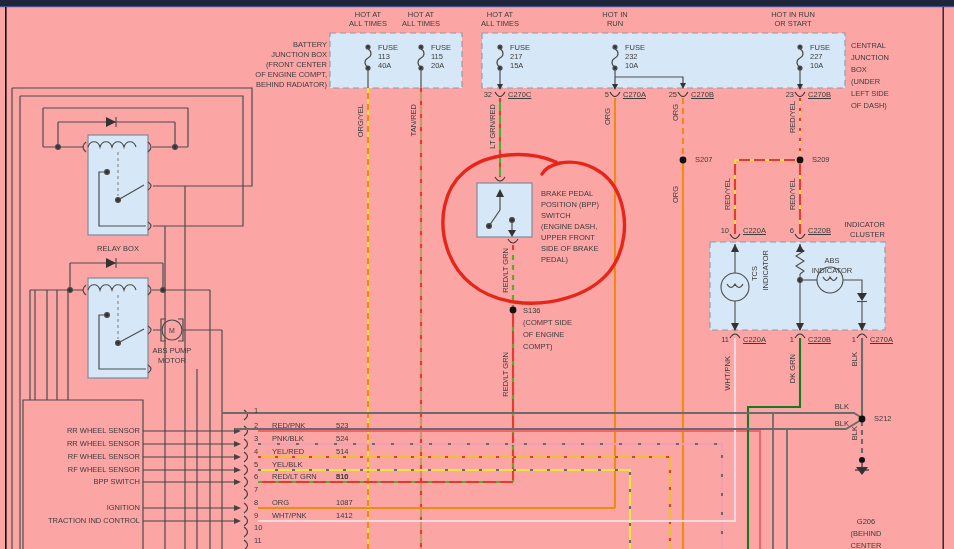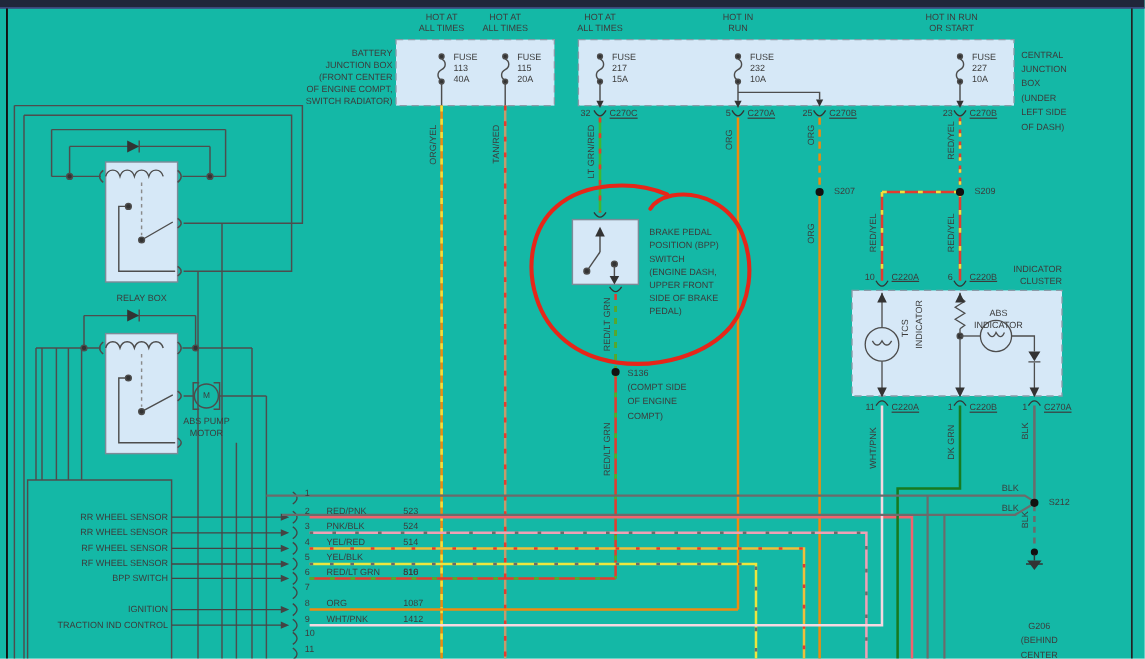--- a/index.html
+++ b/index.html
@@ -1,16 +1,16 @@
 <!DOCTYPE html>
 <html><head>
 <meta charset="utf-8">
 <style>
   html,body{margin:0;padding:0;background:#fff;}
-  #stage{position:relative;width:954px;height:549px;background:#14b8a6;overflow:hidden;
+  #stage{position:relative;width:954px;height:549px;background:#fca5a5;overflow:hidden;
          font-family:"Liberation Sans",sans-serif;}
   svg{position:absolute;left:0;top:0;}
   .lbl{position:absolute;font-size:7.5px;line-height:9px;color:#3c3c3c;white-space:nowrap;}
   .r{text-align:right}.c{text-align:center}
   .u{text-decoration:underline}
   .lh10 div{line-height:10px}.lh11 div{line-height:11px}.lh12 div{line-height:12px}
   .vlbl{position:absolute;writing-mode:vertical-rl;transform:rotate(180deg);
         font-size:7.5px;white-space:nowrap;color:#3c3c3c;}
 </style>
 </head>
@@ -253,21 +253,21 @@
 <div class="lbl c" style="left:756px;top:10px;width:74px">
   <div>HOT IN RUN</div>
       <div>OR START</div>
 </div>
 
 <div class="lbl r lh10" style="left:210px;top:40px;width:117px">
   <div>BATTERY</div>
   <div>JUNCTION BOX</div>
   <div>(FRONT CENTER</div>
   <div>OF ENGINE COMPT,</div>
-  <div>SWITCH RADIATOR)</div>
+  <div>BEHIND RADIATOR)</div>
 </div>
 <div class="lbl lh12" style="left:851px;top:40px;width:70px">
   <div>CENTRAL</div>
   <div>JUNCTION</div>
   <div>BOX</div>
   <div>(UNDER</div>
   <div>LEFT SIDE</div>
   <div>OF DASH)</div>
 </div>
 

